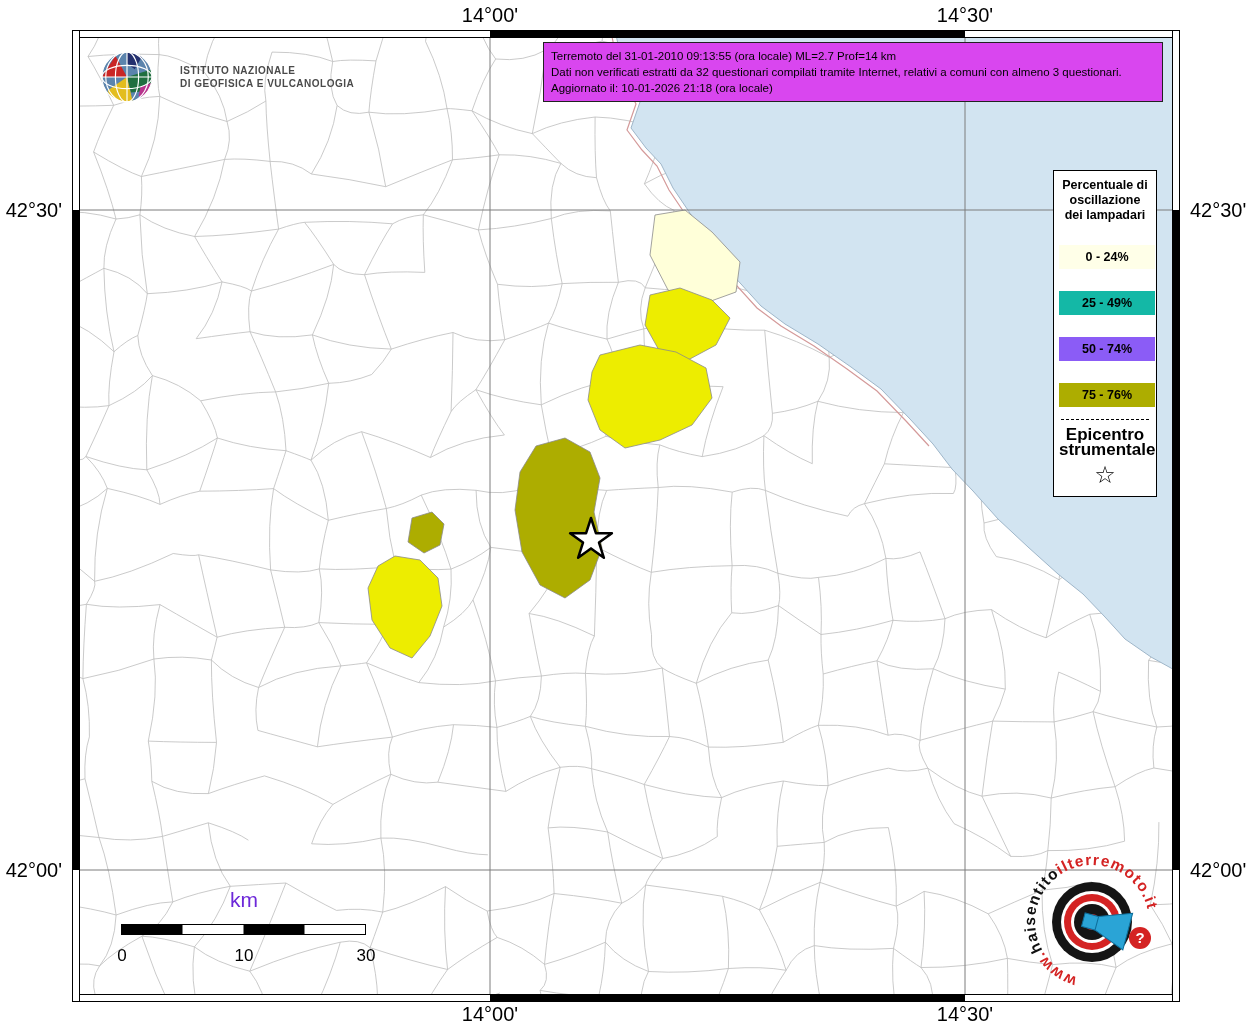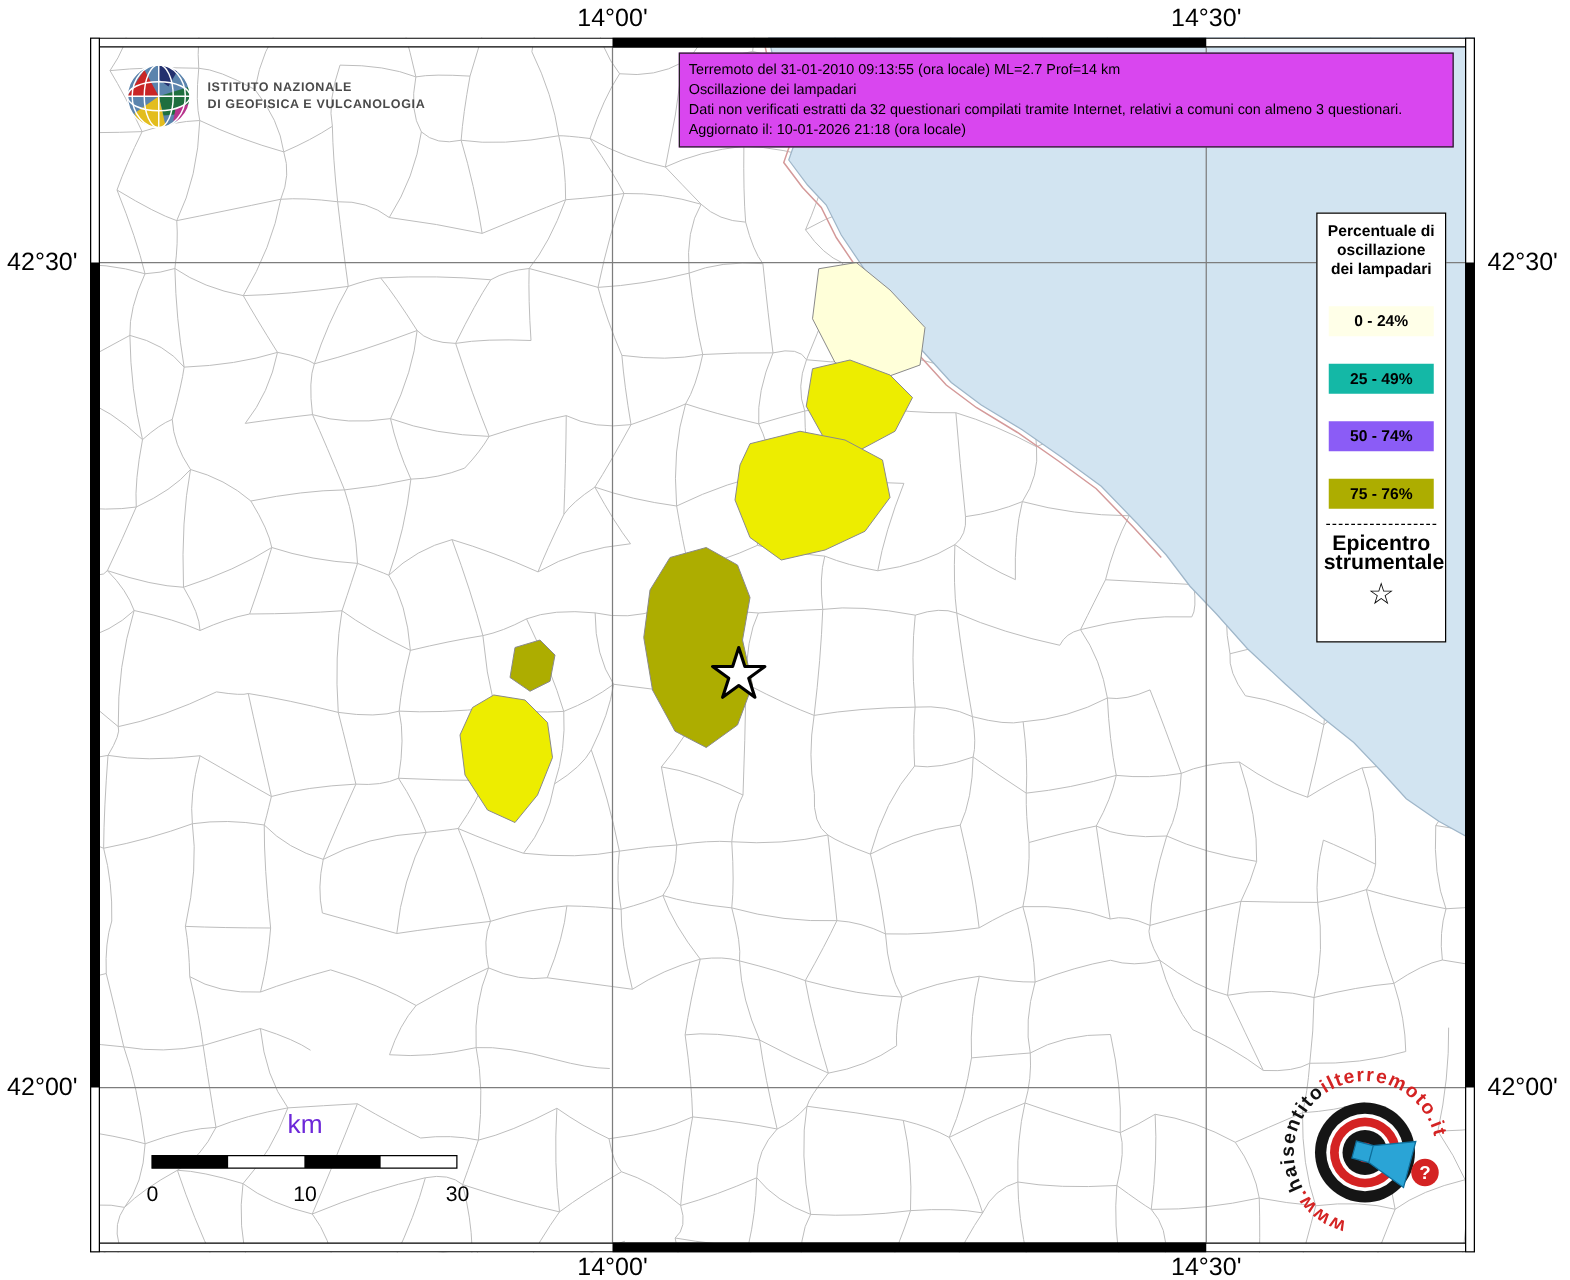--- a/index.html
+++ b/index.html
@@ -10,33 +10,33 @@
   .coord-label{position:absolute;font-size:20px;color:#000;white-space:nowrap;line-height:20px;}
   .coord-top{transform:translateX(-50%);top:5px;}
   .coord-bottom{transform:translateX(-50%);top:1004px;}
   .coord-left{left:0;width:62px;text-align:right;}
   .coord-right{left:1190px;text-align:left;}
 
   
   .map-svg{position:absolute;left:72px;top:30px;}
 
   
-  .ingv{position:absolute;left:98px;top:48px;display:flex;align-items:center;gap:10px;}
+  .ingv{position:absolute;left:98px;top:48px;display:flex;align-items:center;gap:24px;}
   .ingv-text{font-size:10px;letter-spacing:.5px;color:#4a4a4a;line-height:13px;font-weight:bold;}
 
   
   .info-box{position:absolute;left:543px;top:42px;width:620px;box-sizing:border-box;
             background:#d946ef;border:1px solid #222;padding:5px 7px;overflow:hidden;}
   .info-box div{font-size:11.5px;line-height:16px;white-space:nowrap;color:#000;}
 
   
   .legend{position:absolute;left:1053px;top:170px;width:104px;box-sizing:border-box;
-          background:#fff;border:1px solid #000;padding:7px 5px 24px;text-align:center;}
+          background:#fff;border:1px solid #000;padding:7px 5px 7px;text-align:center;}
   .legend-title{font-size:12.5px;font-weight:bold;line-height:15px;margin-bottom:4px;}
-  .legend-swatch{width:84px;height:24px;line-height:24px;margin:22px auto 0;
+  .legend-swatch{width:96px;height:24px;line-height:24px;margin:22px auto 0;
                  font-size:12.5px;font-weight:bold;color:#000;}
   .legend-divider{border-top:1px dashed #000;margin:12px 2px 7px;}
   .legend-epi{font-size:17px;font-weight:bold;line-height:15px;}
   .legend-star{display:block;font-family:"DejaVu Sans", sans-serif;font-size:24px;line-height:28px;margin-top:4px;}
 
   
   .km-label{position:absolute;left:244px;top:888px;transform:translateX(-50%);font-size:21px;color:#6d28d9;}
   .scalebar-svg{position:absolute;left:121px;top:924px;}
   .scale-num{position:absolute;top:946px;transform:translateX(-50%);font-size:17px;color:#000;}
 
@@ -120,21 +120,20 @@
       </g>
     </svg>
     <div class="ingv-text">
       <div>ISTITUTO NAZIONALE</div>
       <div>DI GEOFISICA E VULCANOLOGIA</div>
     </div>
   </div>
 
   <div class="info-box">
     <div>Terremoto del 31-01-2010 09:13:55 (ora locale) ML=2.7 Prof=14 km</div>
-    <div>Oscillazione dei lampadari</div>
     <div>Dati non verificati estratti da 32 questionari compilati tramite Internet, relativi a comuni con almeno 3 questionari.</div>
     <div>Aggiornato il: 10-01-2026 21:18 (ora locale)</div>
   </div>
 
   <div class="legend">
     <div class="legend-title">Percentuale di oscillazione dei lampadari</div>
     <div class="legend-swatch" style="background-color: rgb(255, 255, 232);">0 - 24%</div>
     <div class="legend-swatch" style="background-color: #14b8a6;">25 - 49%</div>
     <div class="legend-swatch" style="background-color: #8b5cf6;">50 - 74%</div>
     <div class="legend-swatch" style="background-color: rgb(173, 173, 0);">75 - 76%</div>

